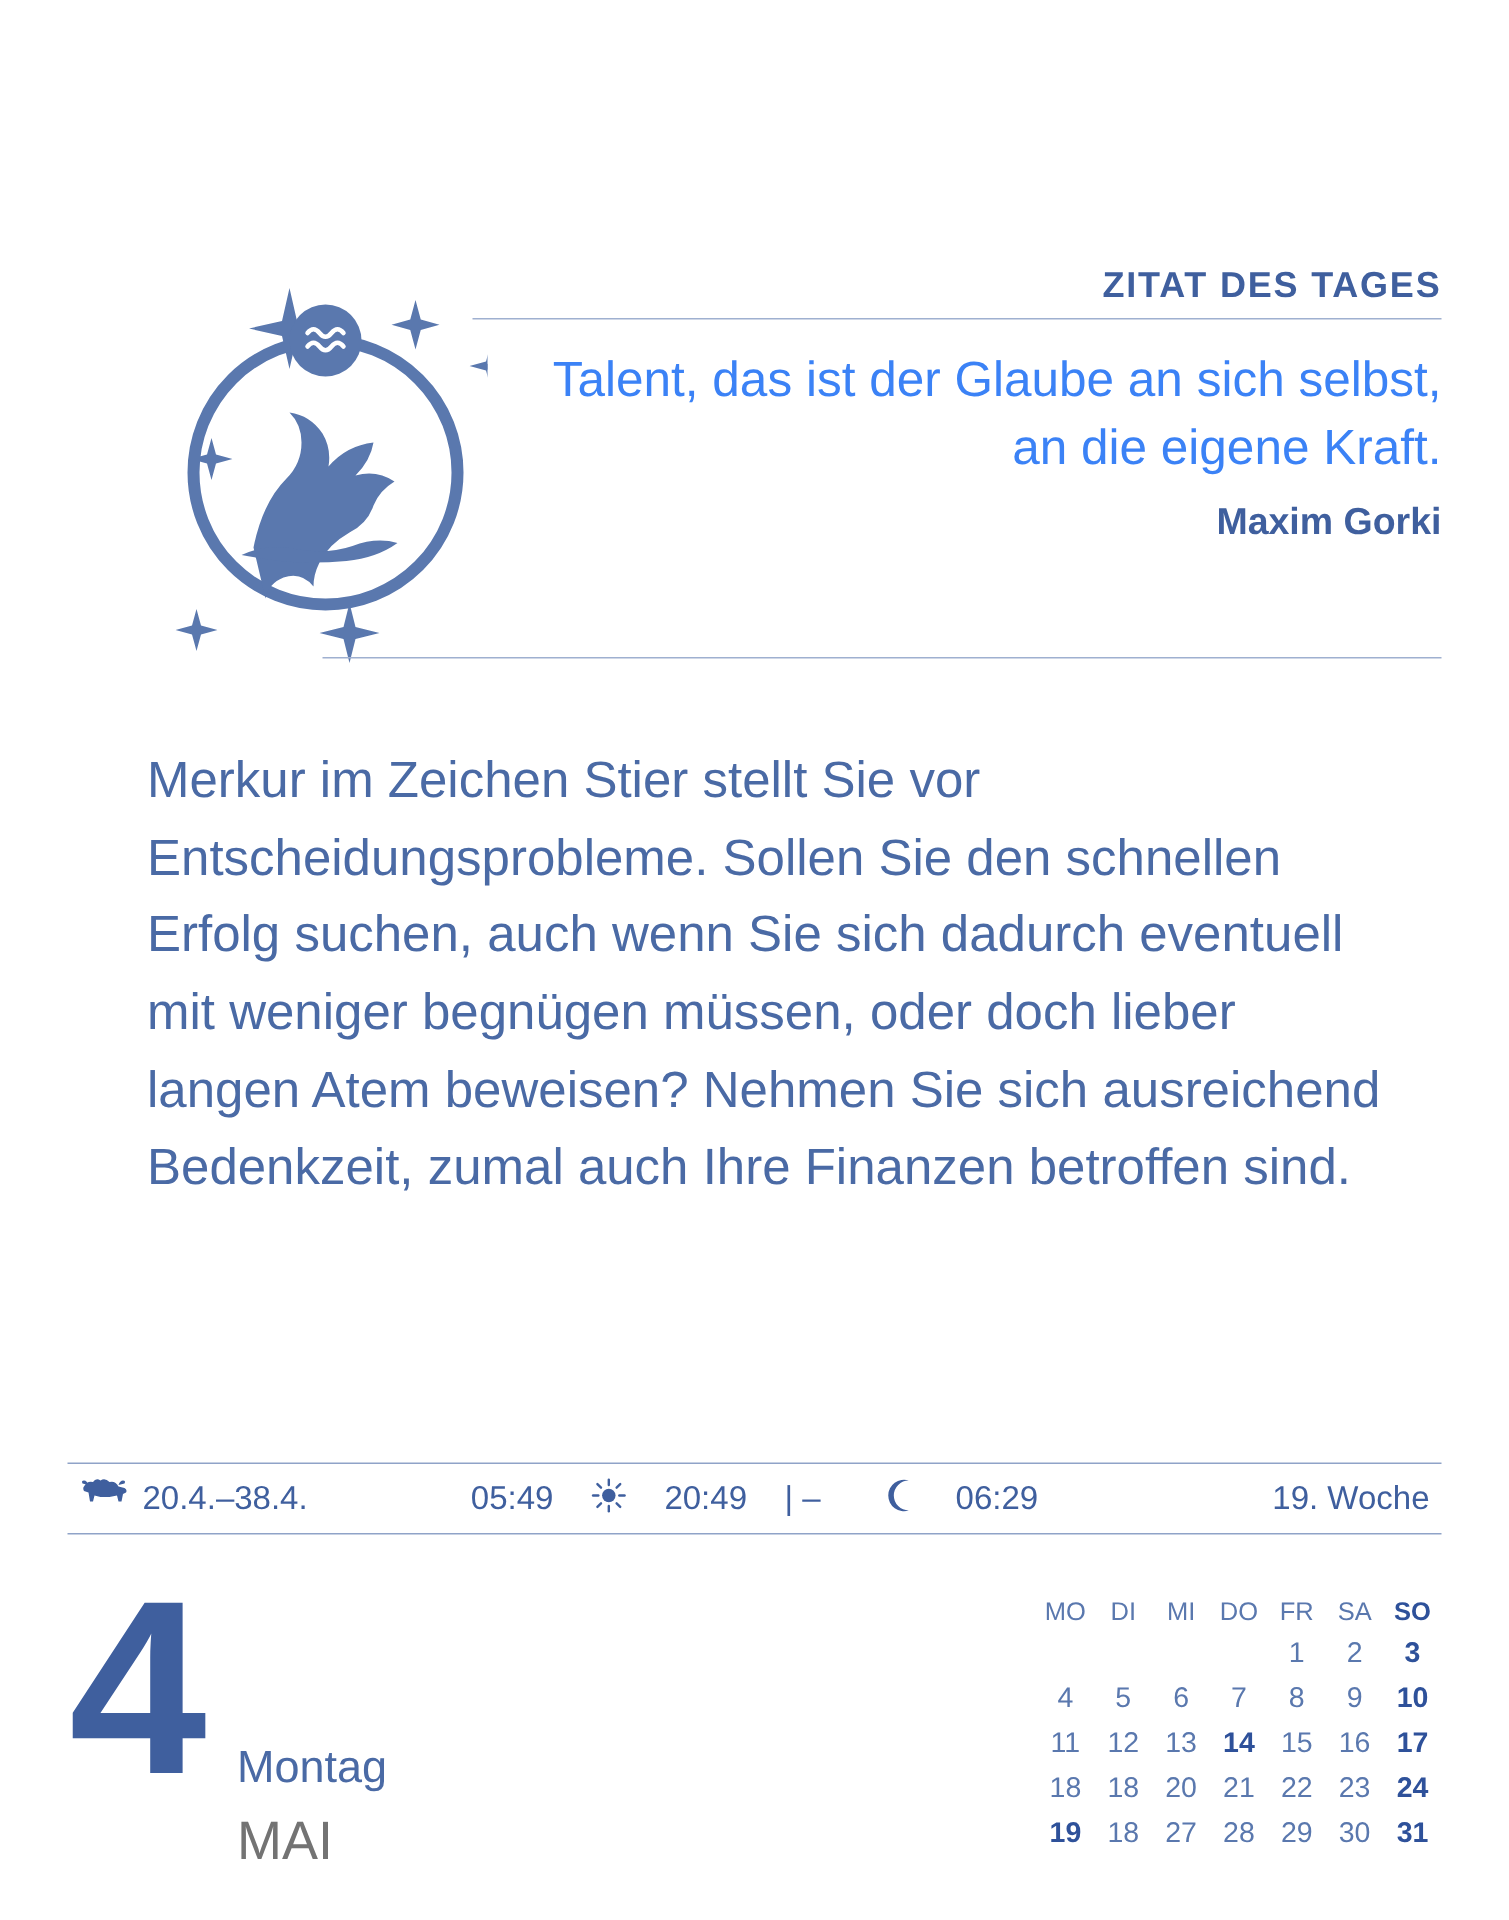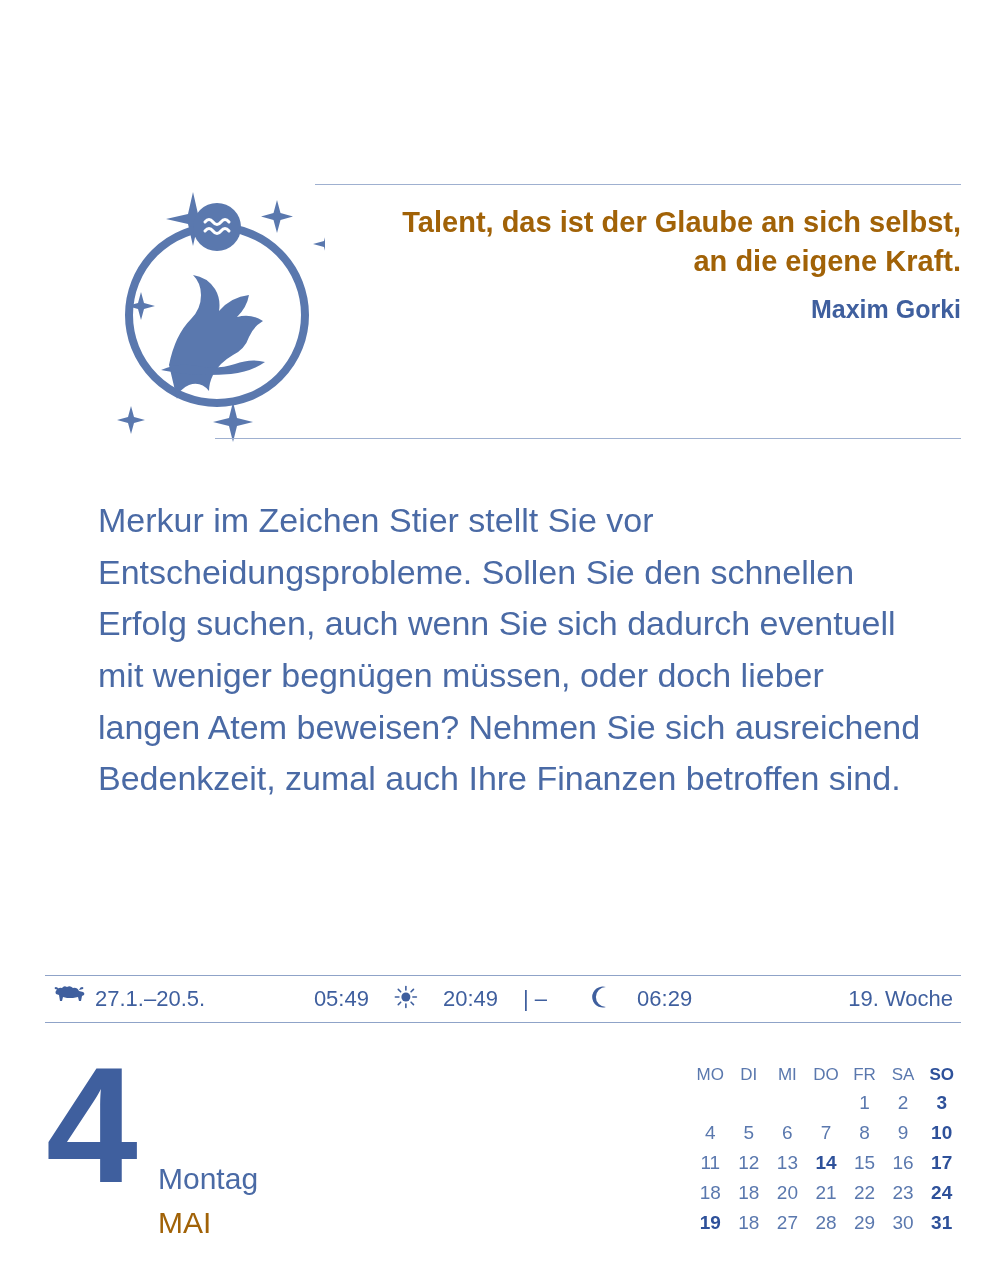--- a/index.html
+++ b/index.html
@@ -55,24 +55,24 @@
     margin: 0 0 8px 0;
     line-height: 1.1;
   }
   .rule {
     height: 1px;
     background: #9fb0d0;
     width: 100%;
     margin: 6px 0 18px 0;
   }
   .quote-text {
-    font-size: 29px;
+    font-size: 33px;
     line-height: 1.35;
-    color: #a16207;
-    font-weight: 700;
+    color: #3b82f6;
+    font-weight: 400;
     margin: 0;
   }
   .quote-author {
     font-size: 25px;
     color: #3f5f9e;
     font-weight: bold;
     margin-top: 14px;
   }
   .rule-bottom {
     position: absolute;
@@ -160,22 +160,22 @@
     left: 158px;
     top: 1162px;
     font-size: 30px;
     color: #4a6aa5;
     text-align: center;
   }
   .date-month {
     position: absolute;
     left: 158px;
     top: 1206px;
-    font-size: 30px;
-    color: #a16207;
+    font-size: 36px;
+    color: #737373;
   }
 
   
   .mini-cal {
     position: absolute;
     right: 45px;
     top: 1062px;
     width: 270px;
   }
   .mini-cal table {
@@ -240,20 +240,21 @@
         <g fill="#5a78ae">
           <path d="M104 195 q6 -30 22 -46 q10 -10 10 -24 q0 -12 -8 -20 q14 2 22 14 q6 10 4 22
                    q12 -14 30 -16 q-2 12 -12 22 q14 -4 26 4 q-10 6 -14 16 q-4 12 -16 18
                    q-14 8 -20 20 q-4 8 -4 16 q-8 -10 -20 -6 q-10 4 -12 14 z"></path>
           <path d="M96 200 q18 -8 36 -4 q20 4 38 -2 q16 -6 30 -2 q-14 10 -34 12 q-24 2 -44 0 q-16 -2 -26 -4 z"></path>
         </g>
       </svg>
     </div>
 
     <div class="quote-right">
+      <div class="quote-title">ZITAT DES TAGES</div>
       <div class="rule"></div>
       <div class="quote-text">Talent, das ist der Glaube an sich selbst,</div>
       <div class="quote-text">an die eigene Kraft.</div>
       <div class="quote-author">Maxim Gorki</div>
     </div>
 
     <div class="rule-bottom"></div>
   </div>
 
   <div class="body-text">Merkur im Zeichen Stier stellt Sie vor Entscheidungsprobleme. Sollen Sie den schnellen Erfolg suchen, auch wenn Sie sich dadurch eventuell mit weniger begnügen müssen, oder doch lieber langen Atem beweisen? Nehmen Sie sich ausreichend Bedenkzeit, zumal auch Ihre Finanzen betroffen sind.</div>
@@ -264,21 +265,21 @@
         <span class="sym">
           <svg width="34" height="22" viewBox="0 0 34 22" xmlns="http://www.w3.org/2000/svg">
             <g fill="#3f5f9e">
               <path d="M3 5 q2 -4 6 -3 q2 -3 5 -1 q3 -2 6 1 q4 -1 6 3 l4 1 q2 1 1 3 l-2 1 l-1 5
                        l-2 0 l-1 -4 l-5 1 l-6 0 l-4 -1 l-1 4 l-2 0 l-1 -6 l-3 -1 q-1 -2 0 -3 z"></path>
               <path d="M2 3 q-1 -2 1 -2 q2 0 3 3 z"></path>
               <path d="M30 3 q1 -2 -1 -2 q-2 0 -3 3 z"></path>
             </g>
           </svg>
         </span>
-        <span>27.1.–20.5.</span>
+        <span>20.4.–38.4.</span>
       </div>
 
       <div class="info-center">
         <span>05:49</span>
         <span class="sym">
           <svg width="24" height="24" viewBox="0 0 24 24" xmlns="http://www.w3.org/2000/svg">
             <circle cx="12" cy="12" r="4.5" fill="#3f5f9e"></circle>
             <g stroke="#3f5f9e" stroke-width="1.6" stroke-linecap="round">
               <line x1="12" y1="1.5" x2="12" y2="5"></line>
               <line x1="12" y1="19" x2="12" y2="22.5"></line>

